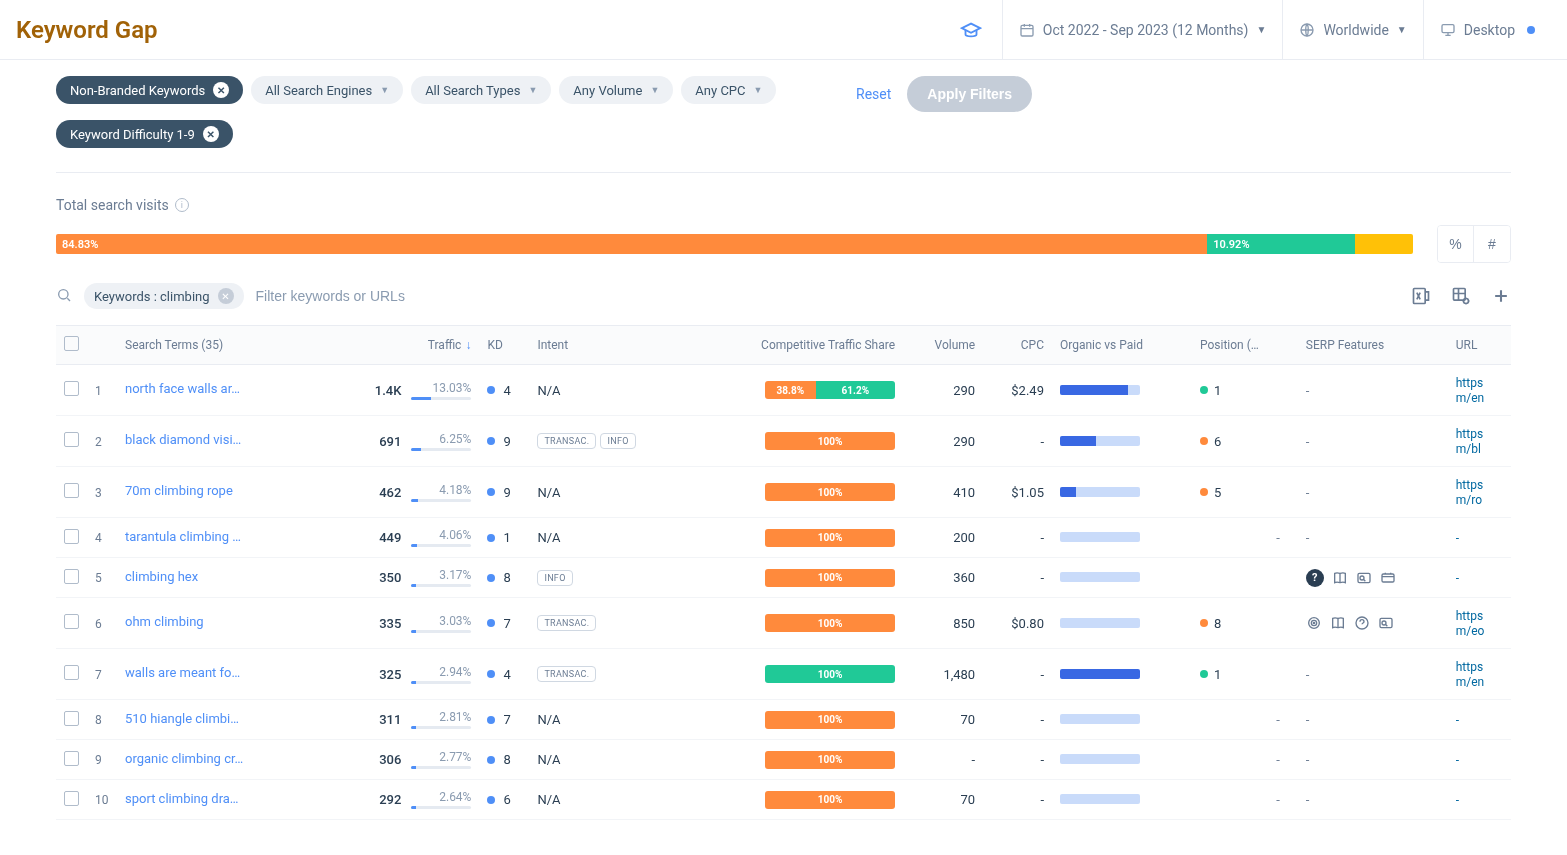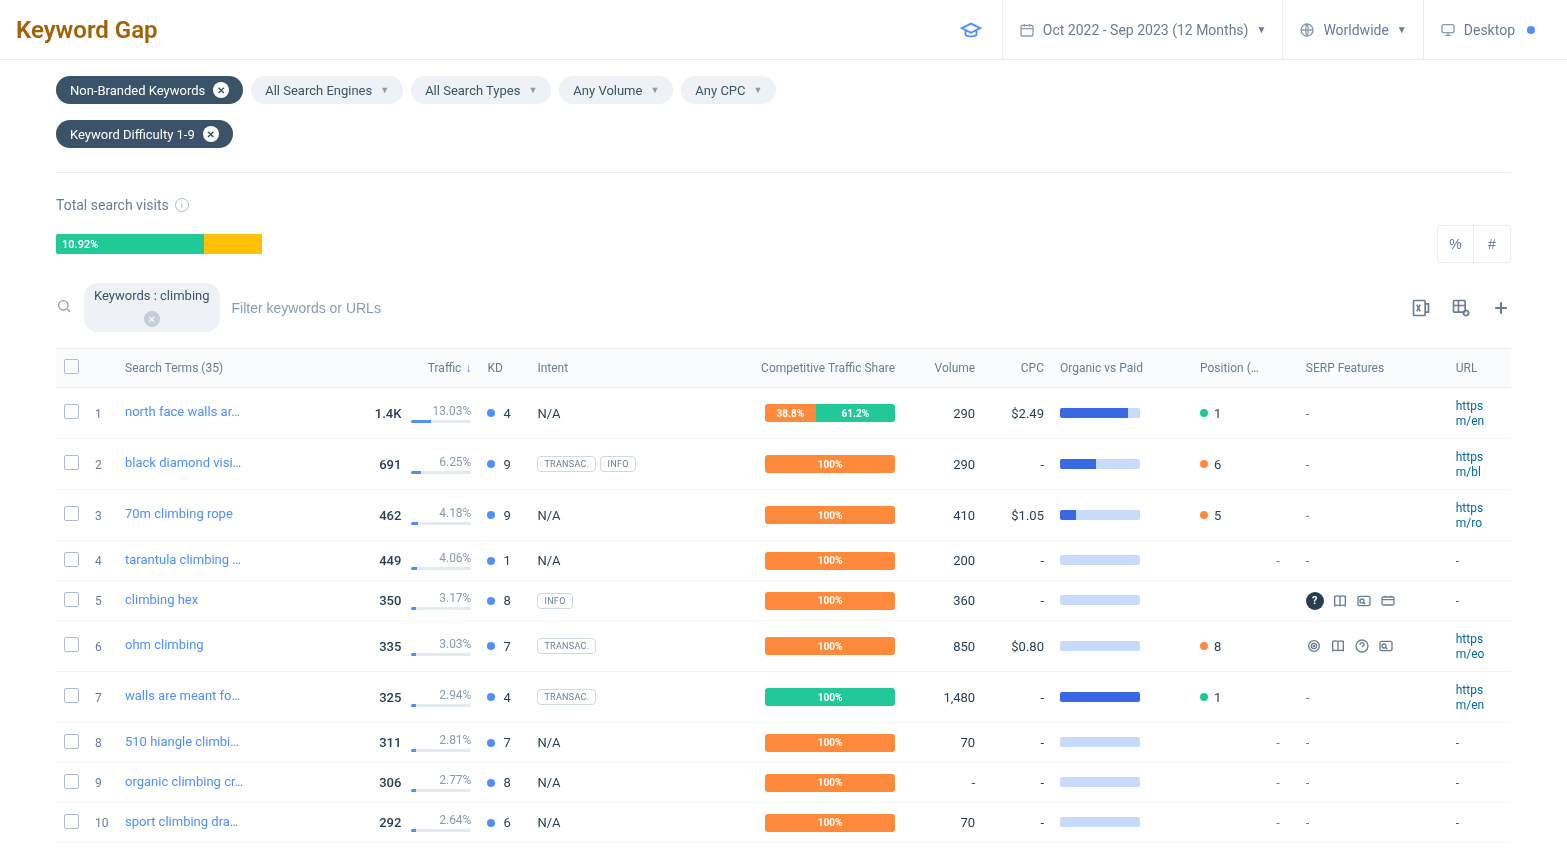--- a/index.html
+++ b/index.html
@@ -32,21 +32,21 @@
 .visits-bar-row { display: flex; align-items: center; gap: 24px; }
 .visits-bar { flex: 1; height: 20px; display: flex; border-radius: 2px; overflow: hidden; }
 .visits-seg { height: 100%; display: flex; align-items: center; padding-left: 6px; color: #fff; font-size: 11px; font-weight: 600; }
 .visits-toggle { display: flex; border: 1px solid #e9ecf2; border-radius: 4px; overflow: hidden; }
 .visits-toggle button { width: 36px; height: 36px; border: none; background: #fff; color: #6b7c93; font-size: 14px; cursor: pointer; }
 .visits-toggle button:first-child { border-right: 1px solid #e9ecf2; }
 
 .search-row { display: flex; align-items: center; justify-content: space-between; margin-bottom: 16px; }
 .search-left { display: flex; align-items: center; gap: 12px; }
 .search-icon { color: #8a9bb0; }
-.search-chip { display: inline-flex; align-items: center; gap: 8px; padding: 5px 10px; border-radius: 14px; background: #eef1f5; color: #3a5368; font-size: 13px; flex-direction: column; }
+.search-chip { display: inline-flex; align-items: center; gap: 8px; padding: 5px 10px; border-radius: 14px; background: #eef1f5; color: #3a5368; font-size: 13px; }
 .search-chip .close-g { width: 16px; height: 16px; border-radius: 50%; background: #c5cdd8; color: #fff; display: inline-flex; align-items: center; justify-content: center; font-size: 10px; }
 .filter-input { border: none; outline: none; font-size: 14px; color: #6b7c93; width: 220px; }
 .filter-input::placeholder { color: #8a9bb0; }
 .search-right { display: flex; align-items: center; gap: 20px; color: #6b7c93; }
 .icon-btn { cursor: pointer; display: inline-flex; }
 
 .table { width: 100%; border-collapse: collapse; }
 .table th { text-align: left; font-weight: 400; font-size: 12px; color: #6b7c93; padding: 10px 8px; border-top: 1px solid #e9ecf2; border-bottom: 1px solid #e9ecf2; background: #fafbfc; white-space: nowrap; }
 .table th.right, .table td.right { text-align: right; }
 .table th.center, .table td.center { text-align: center; }
@@ -145,29 +145,34 @@
           <span class="chip light">
             <span>Any CPC</span>
             <span class="chev-down">▼</span>
           </span>
         </div>
         <div style="margin-top: 8px;"><span class="chip dark">
             <span>Keyword Difficulty 1-9</span>
             <span class="close">✕</span>
           </span></div>
       </div>
+    <div class="filters-right">
+      <span class="reset-link">Reset</span>
+      <button class="apply-btn">Apply Filters</button>
+    </div>
   </div>
 
   <div class="visits-section">
     <div class="visits-label">
       <span>Total search visits</span>
       <span class="info-circle">i</span>
     </div>
     <div class="visits-bar-row">
       <div class="visits-bar" id="visits-bar">
+          <div class="visits-seg" style="width: 84.83%; background: rgb(255, 138, 60);">84.83%</div>
           <div class="visits-seg" style="width: 10.92%; background: rgb(32, 201, 151);">10.92%</div>
           <div class="visits-seg" style="width: 4.25%; background: rgb(255, 193, 7);"></div>
         </div>
       <div class="visits-toggle">
         <button>%</button>
         <button>#</button>
       </div>
     </div>
   </div>
 

